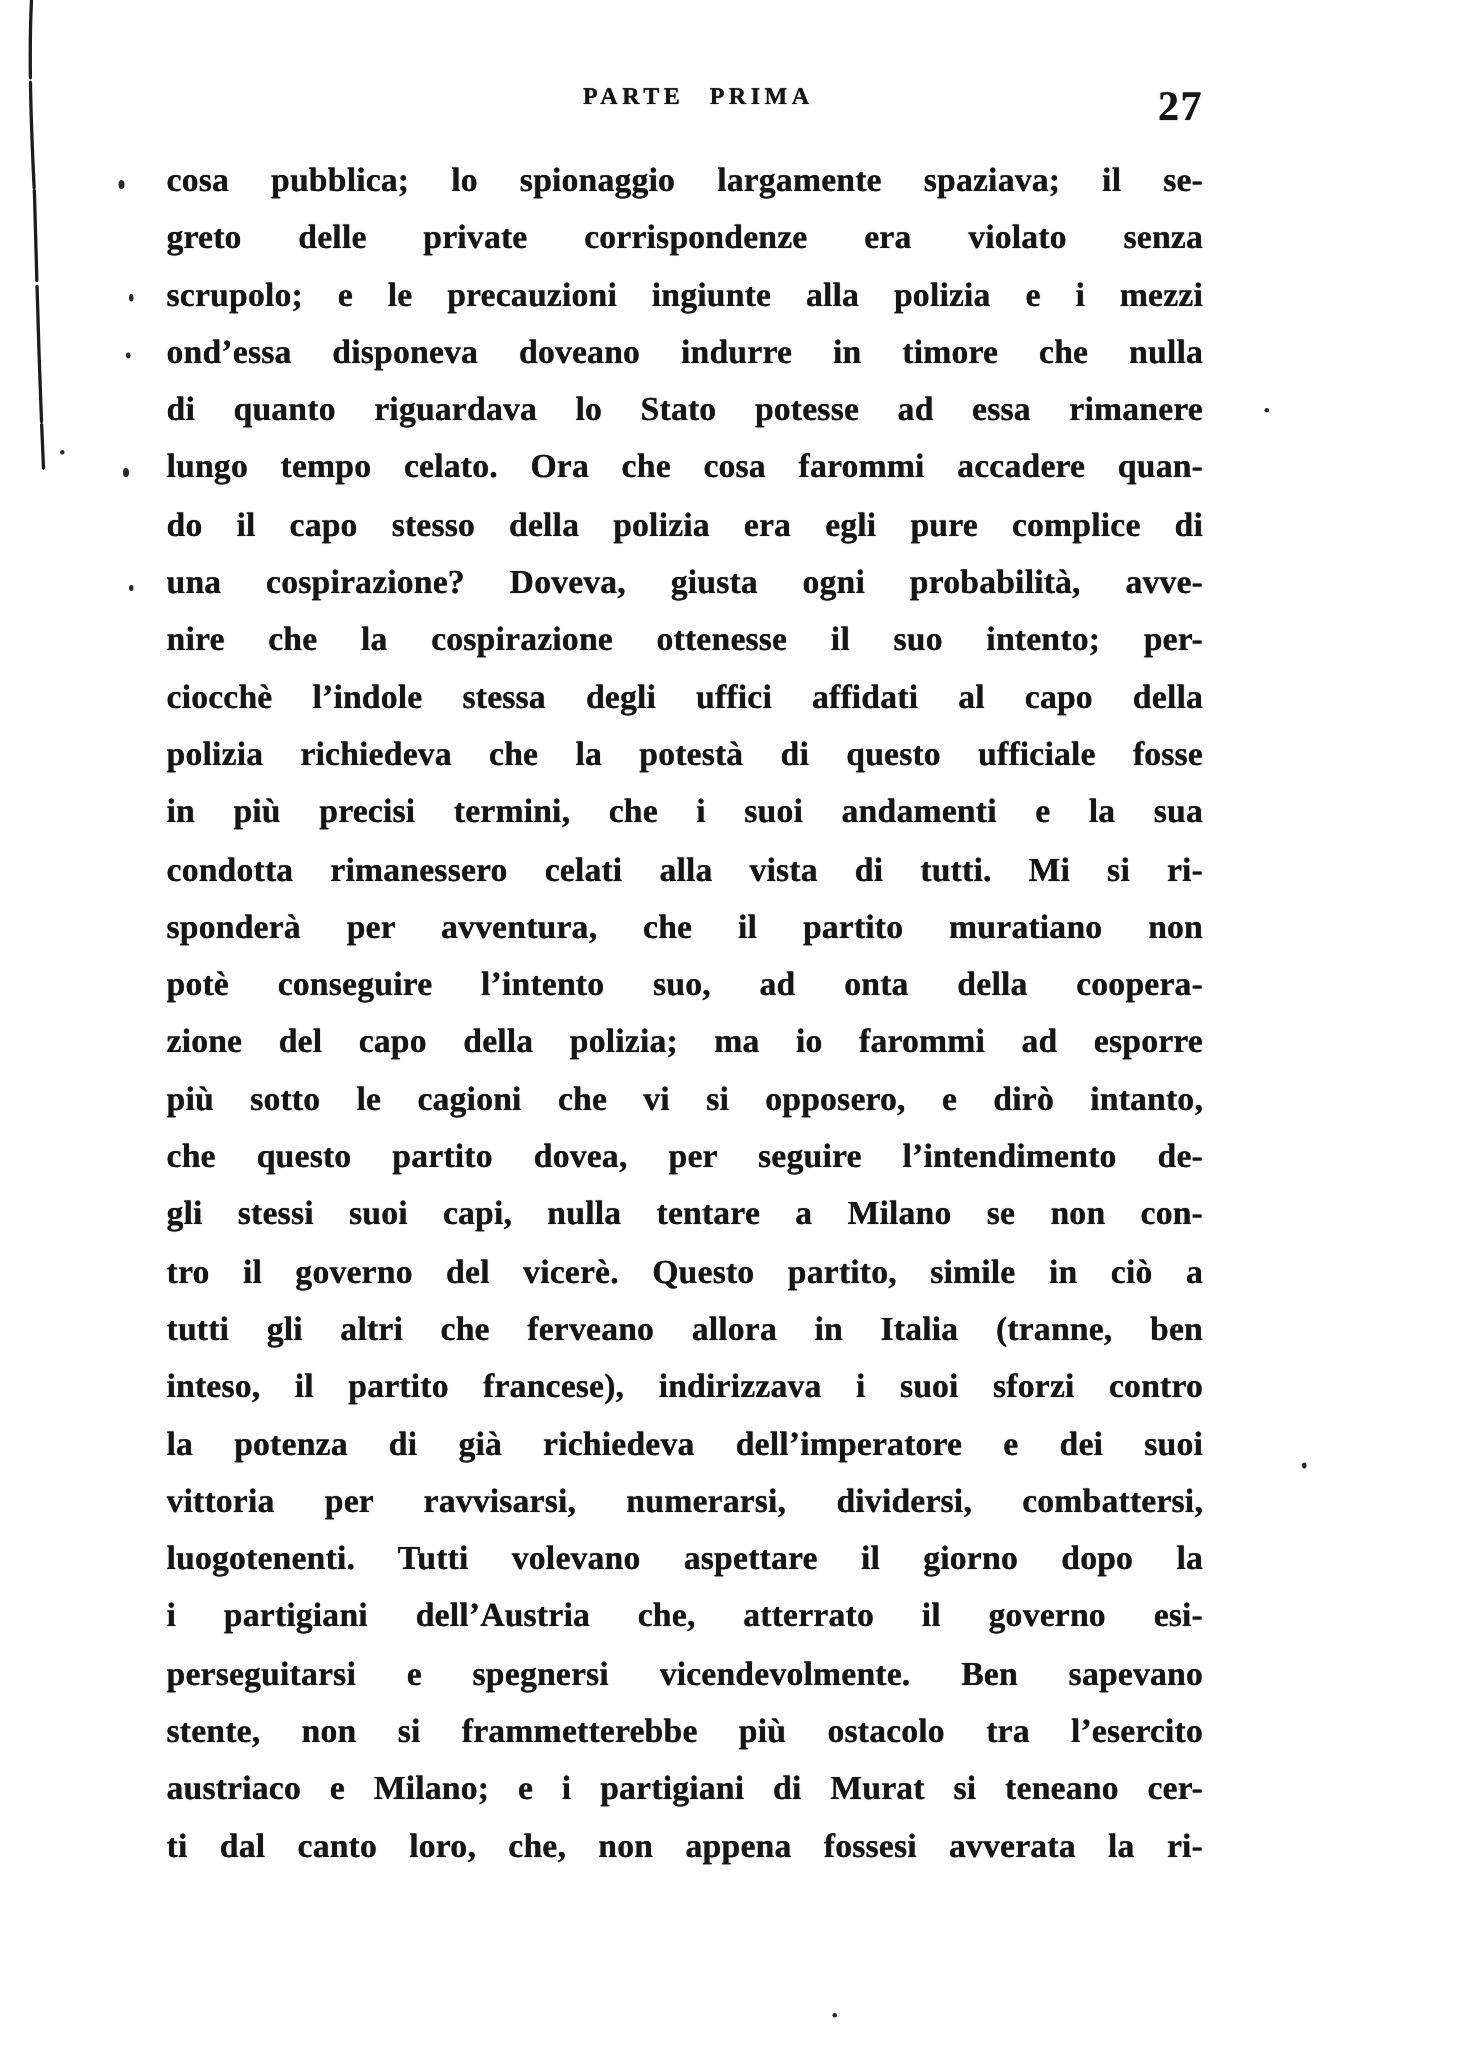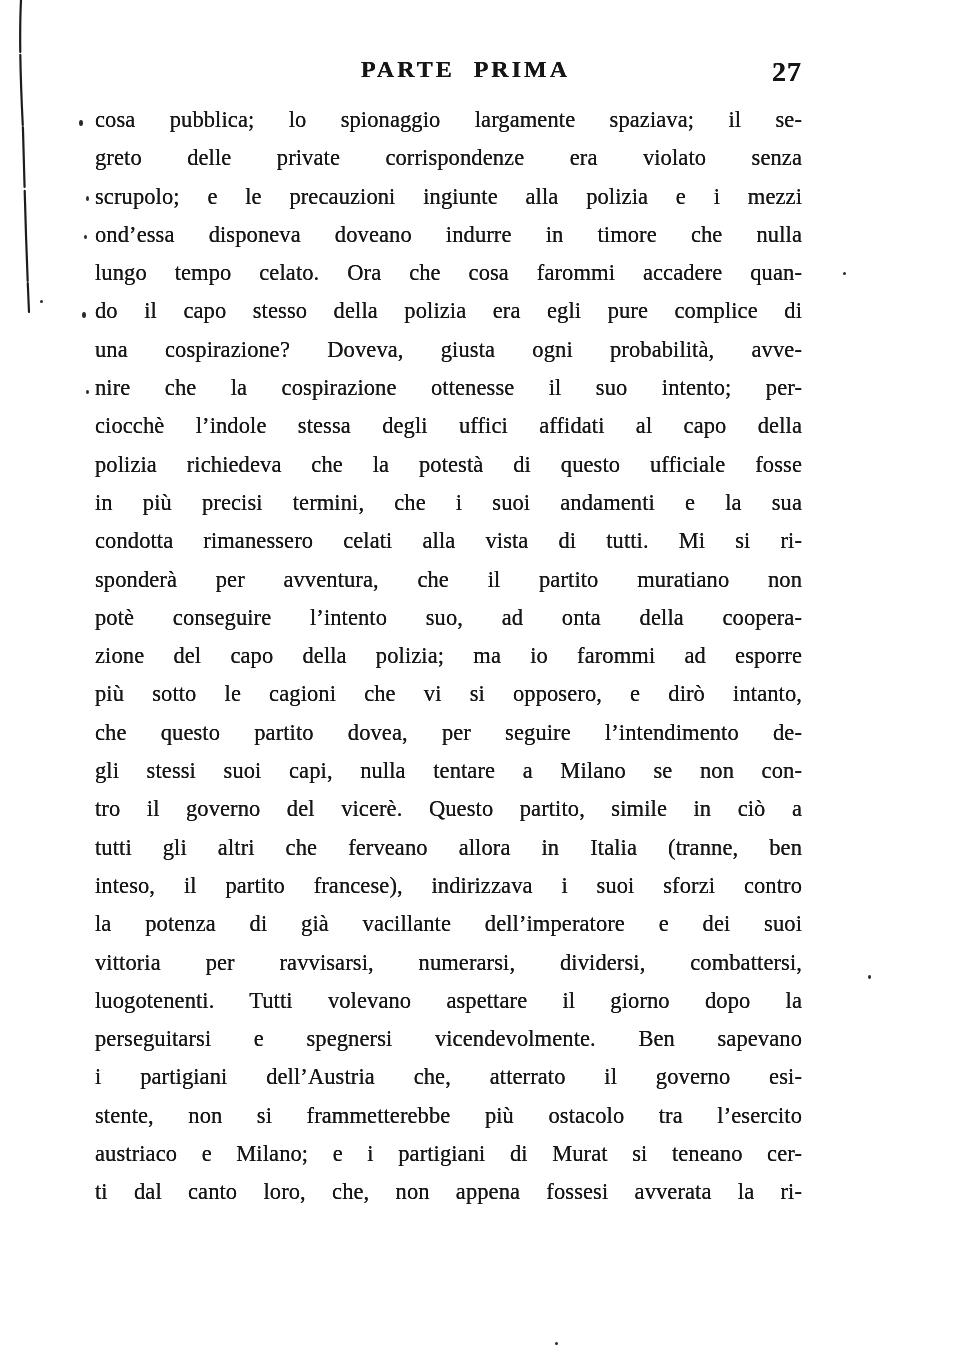--- a/index.html
+++ b/index.html
@@ -24,21 +24,21 @@
     width: 707px;
     height: 34px;
   }
   .running-title {
     position: absolute;
     left: 0;
     right: 0;
     top: 0;
     text-align: center;
     padding-left: 34px;
-    font-size: 24px;
+    font-size: 16px;
     font-weight: 700;
     letter-spacing: 3px;
     word-spacing: 10px;
     text-shadow: 0 0 0.6px #000;
   }
   .page-number {
     position: absolute;
     right: 0;
     top: 0;
     font-size: 28px;
@@ -50,26 +50,27 @@
   .textblock {
     position: absolute;
     left: 95px;
     top: 101px;
     width: 707px;
   }
   .line {
     height: 38.3px;
     line-height: 38.3px;
     font-size: 22.5px;
-    font-weight: 400;
+    font-weight: 700;
     text-align: justify;
     text-align-last: justify;
     overflow: hidden;
     text-shadow: 0 0 0.55px #1a1a1a;
     letter-spacing: 0.1px;
+    margin-left: 16px;
   }
   
   .artifact-svg {
     position: absolute;
     left: 0;
     top: 0;
     pointer-events: none;
   }
   .speck {
     position: absolute;
@@ -90,42 +91,43 @@
   <div class="header">
     <div class="running-title">PARTE PRIMA</div>
     <div class="page-number">27</div>
   </div>
 
   <div class="textblock">
       <div class="line">cosa pubblica; lo spionaggio largamente spaziava; il se-</div>
       <div class="line">greto delle private corrispondenze era violato senza</div>
       <div class="line">scrupolo; e le precauzioni ingiunte alla polizia e i mezzi</div>
       <div class="line">ond’essa disponeva doveano indurre in timore che nulla</div>
+      <div class="line">di quanto riguardava lo Stato potesse ad essa rimanere</div>
       <div class="line">lungo tempo celato. Ora che cosa farommi accadere quan-</div>
       <div class="line">do il capo stesso della polizia era egli pure complice di</div>
       <div class="line">una cospirazione? Doveva, giusta ogni probabilità, avve-</div>
       <div class="line">nire che la cospirazione ottenesse il suo intento; per-</div>
       <div class="line">ciocchè l’indole stessa degli uffici affidati al capo della</div>
       <div class="line">polizia richiedeva che la potestà di questo ufficiale fosse</div>
       <div class="line">in più precisi termini, che i suoi andamenti e la sua</div>
       <div class="line">condotta rimanessero celati alla vista di tutti. Mi si ri-</div>
       <div class="line">sponderà per avventura, che il partito muratiano non</div>
       <div class="line">potè conseguire l’intento suo, ad onta della coopera-</div>
       <div class="line">zione del capo della polizia; ma io farommi ad esporre</div>
       <div class="line">più sotto le cagioni che vi si opposero, e dirò intanto,</div>
       <div class="line">che questo partito dovea, per seguire l’intendimento de-</div>
       <div class="line">gli stessi suoi capi, nulla tentare a Milano se non con-</div>
       <div class="line">tro il governo del vicerè. Questo partito, simile in ciò a</div>
       <div class="line">tutti gli altri che ferveano allora in Italia (tranne, ben</div>
       <div class="line">inteso, il partito francese), indirizzava i suoi sforzi contro</div>
-      <div class="line">la potenza di già vacillante dell’imperatore e dei suoi</div>
+      <div class="line">la potenza di già richiedeva dell’imperatore e dei suoi</div>
       <div class="line">vittoria per ravvisarsi, numerarsi, dividersi, combattersi,</div>
       <div class="line">luogotenenti. Tutti volevano aspettare il giorno dopo la</div>
+      <div class="line">i partigiani dell’Austria che, atterrato il governo esi-</div>
       <div class="line">perseguitarsi e spegnersi vicendevolmente. Ben sapevano</div>
-      <div class="line">i partigiani dell’Austria che, atterrato il governo esi-</div>
       <div class="line">stente, non si frammetterebbe più ostacolo tra l’esercito</div>
       <div class="line">austriaco e Milano; e i partigiani di Murat si teneano cer-</div>
       <div class="line">ti dal canto loro, che, non appena fossesi avverata la ri-</div>
     </div>
 
   <div class="speck" style="left:79px; top:120px; width:4px; height:6px;"></div>
   <div class="speck" style="left:86px; top:196px; width:3px; height:5px;"></div>
   <div class="speck" style="left:84px; top:235px; width:3px; height:4px;"></div>
   <div class="speck" style="left:82px; top:312px; width:4px; height:6px;"></div>
   <div class="speck" style="left:86px; top:390px; width:3px; height:4px;"></div>

